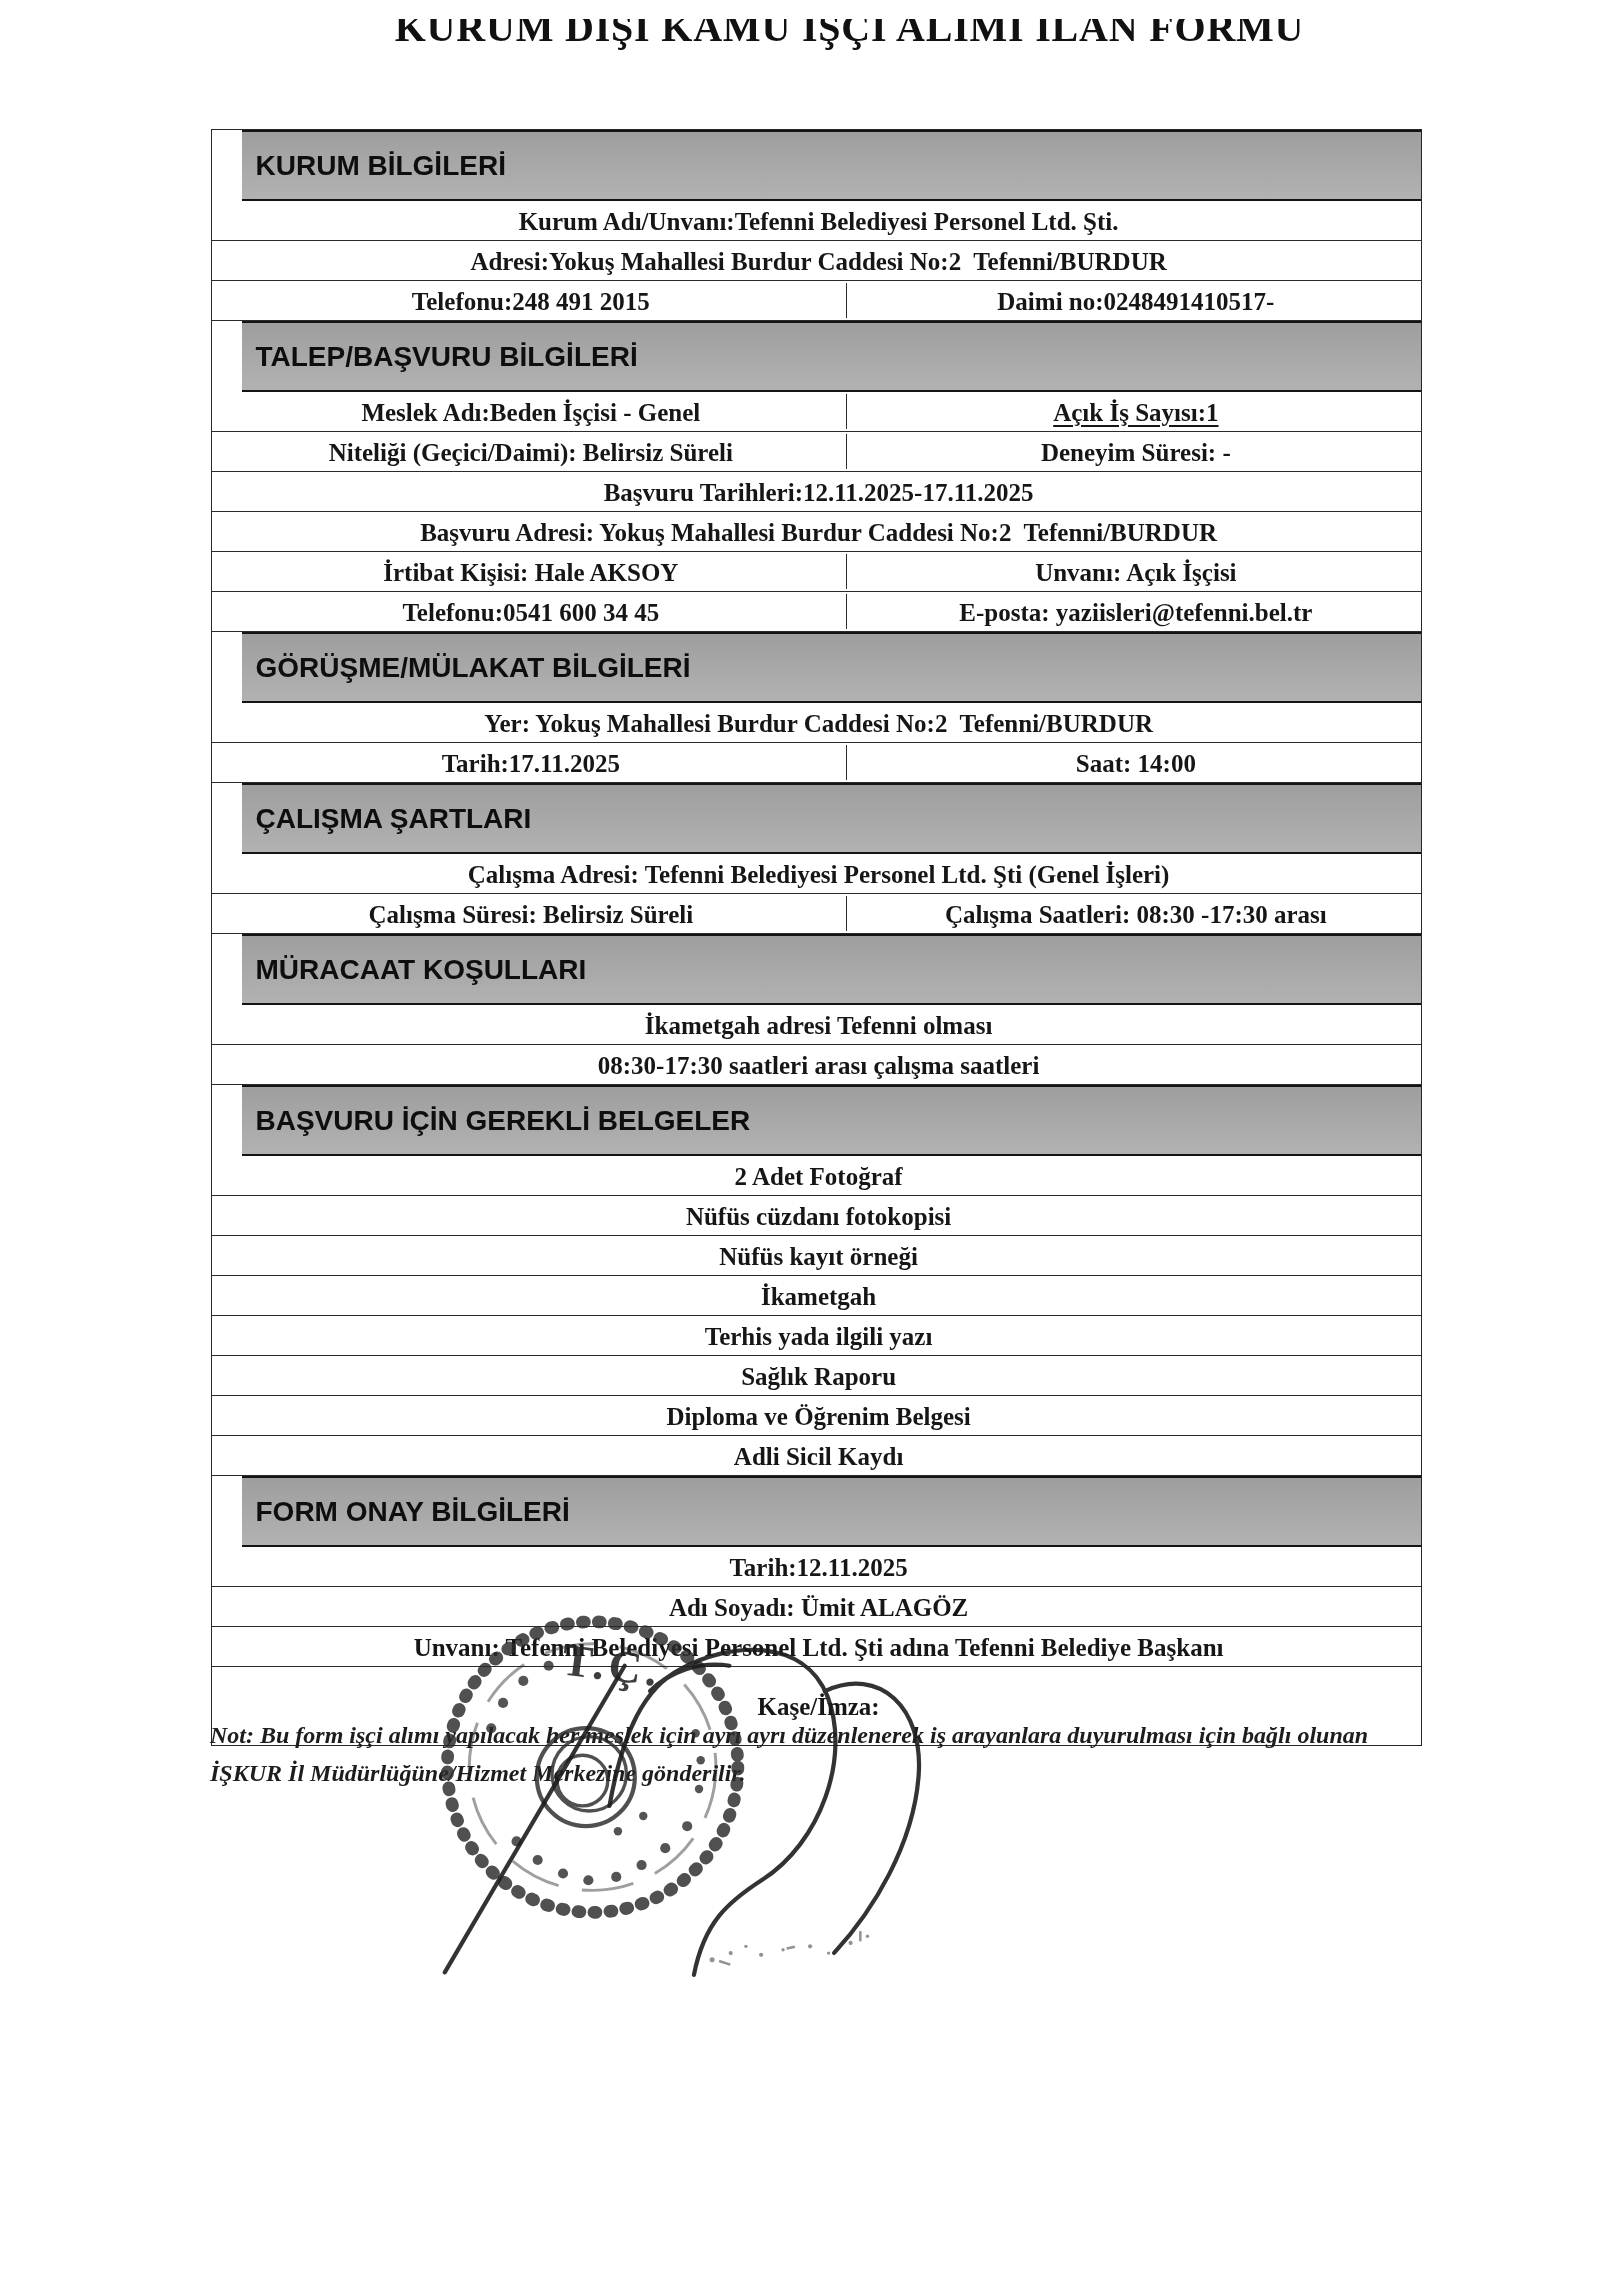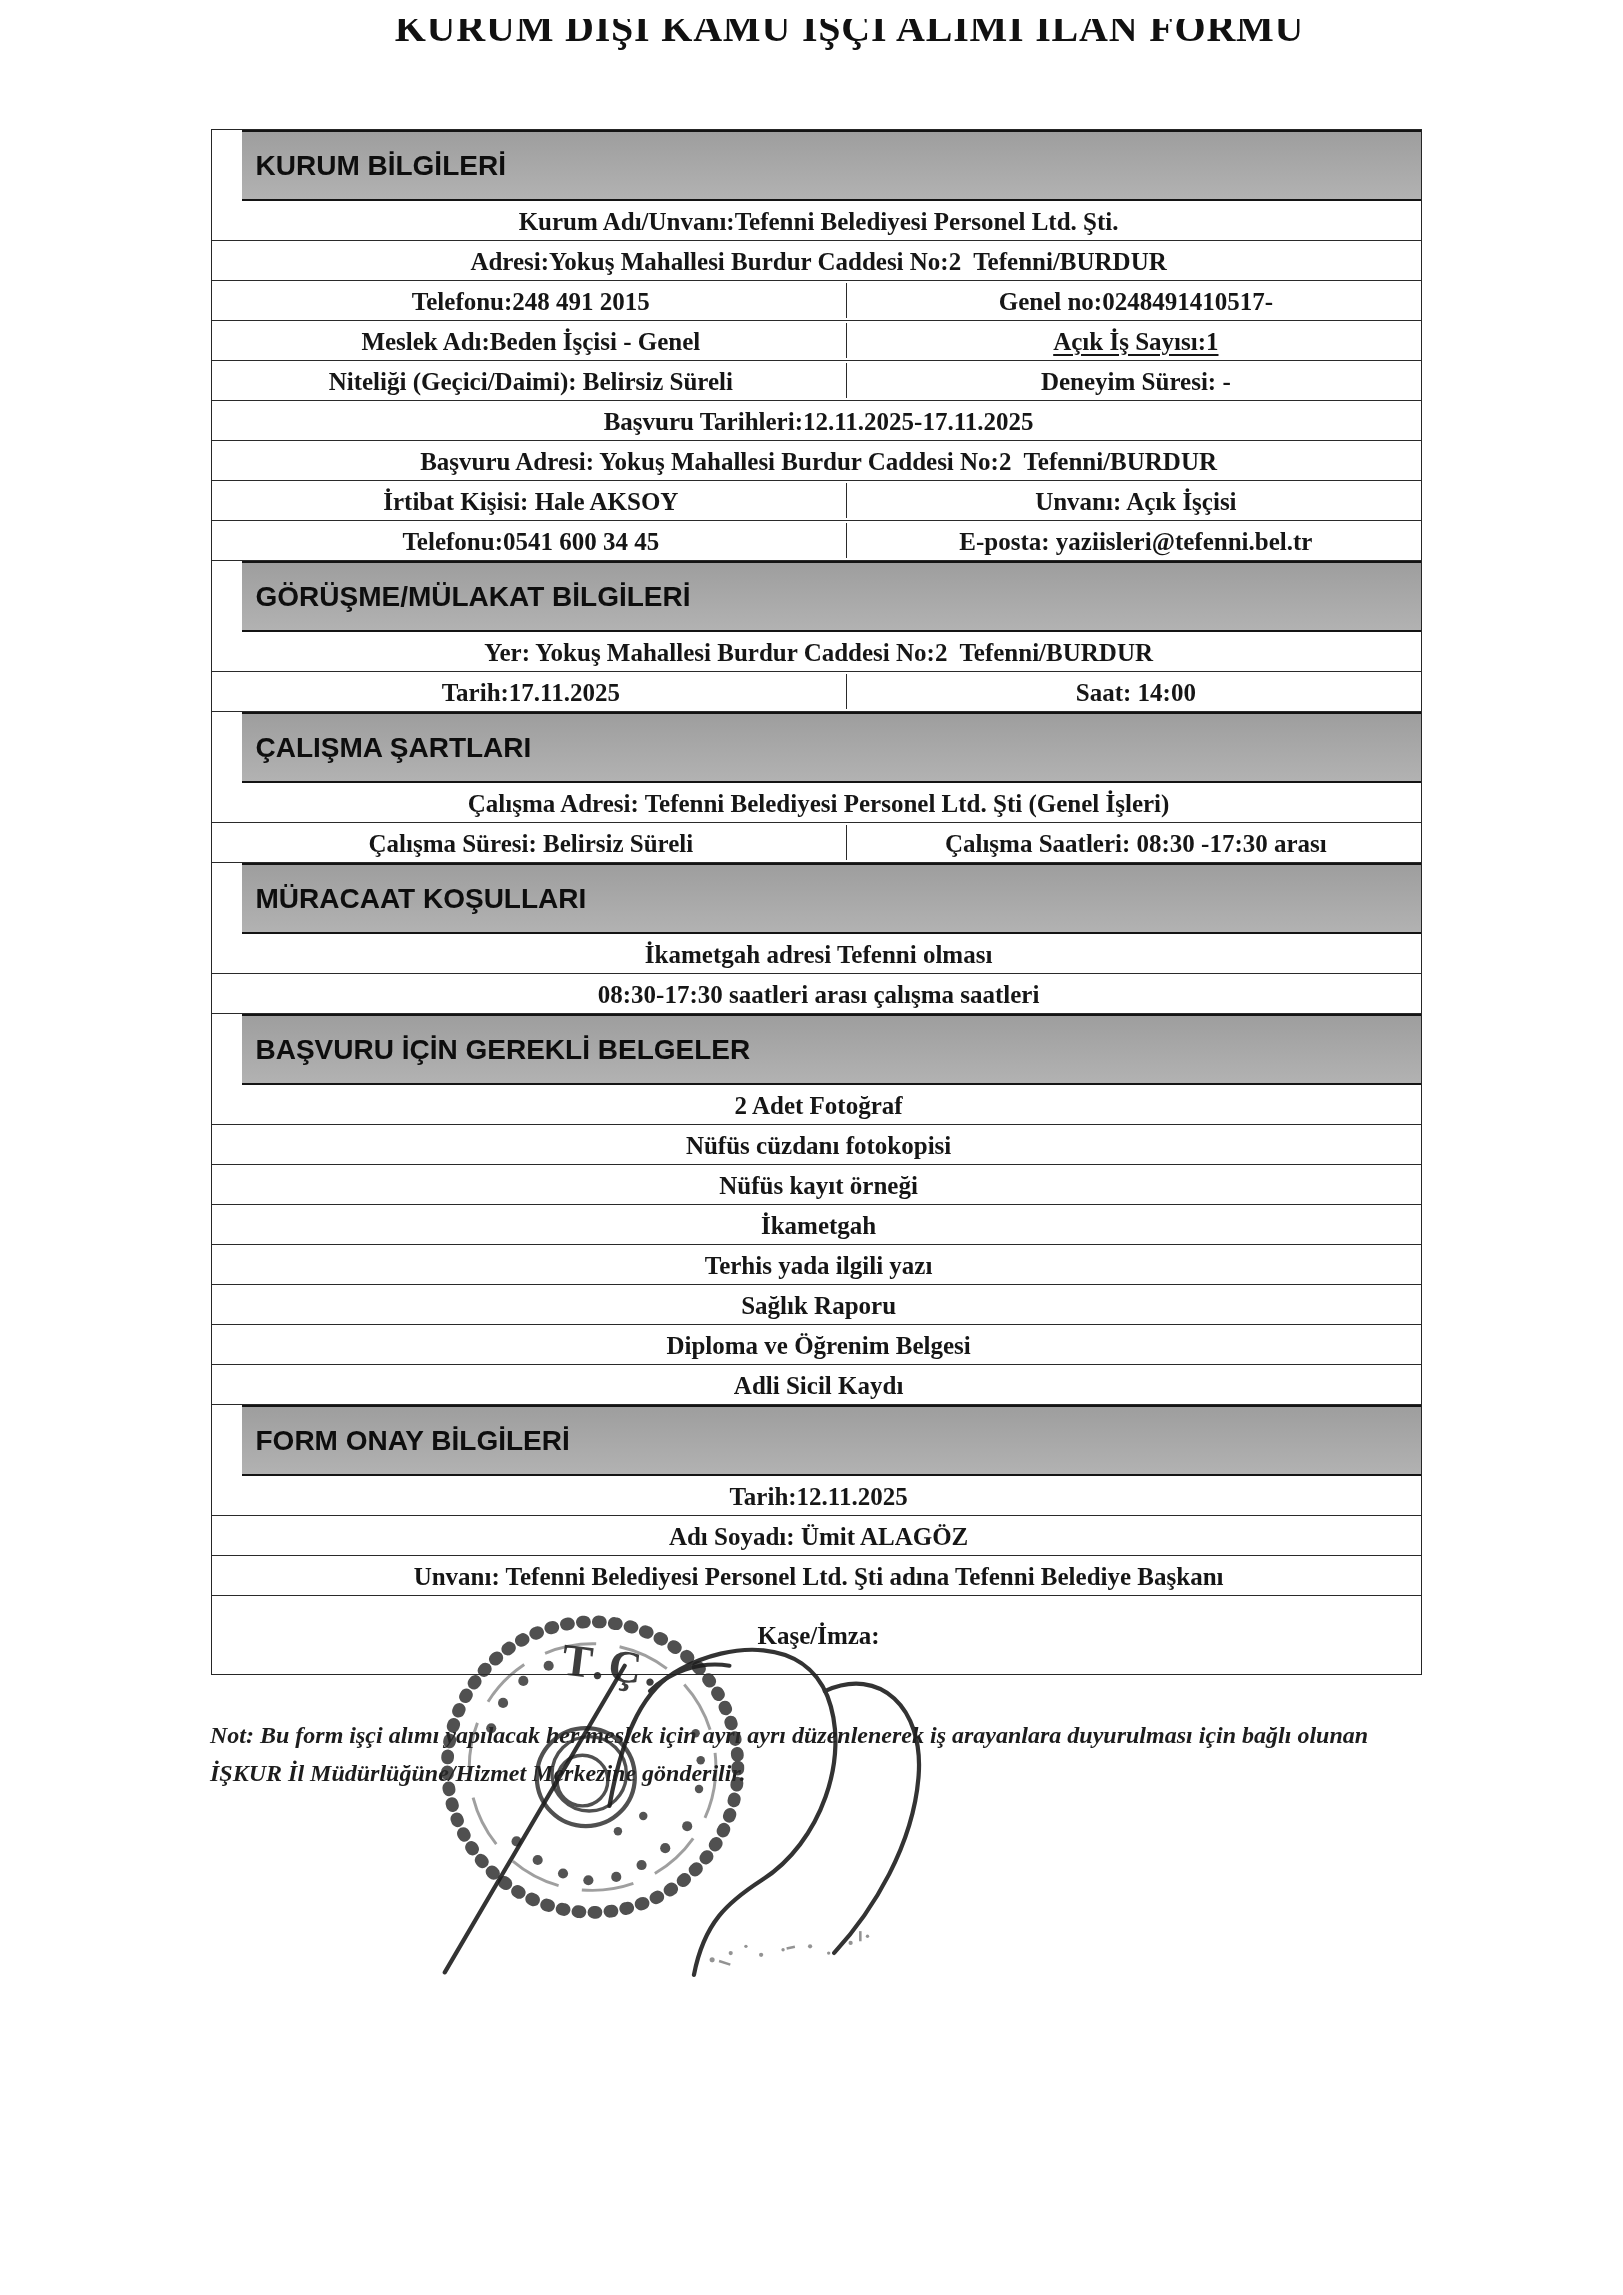--- a/index.html
+++ b/index.html
@@ -110,23 +110,24 @@
 
     <div class="sec-header">KURUM BİLGİLERİ</div>
     <div class="row">
       <div class="cell cell-full">Kurum Adı/Unvanı:Tefenni Belediyesi Personel Ltd. Şti.</div>
     </div>
     <div class="row">
       <div class="cell cell-full">Adresi:Yokuş Mahallesi Burdur Caddesi No:2  Tefenni/BURDUR</div>
     </div>
     <div class="row">
       <div class="cell cell-l">Telefonu:248 491 2015</div>
-      <div class="cell cell-r">Genel no:0248491410517-</div>
-    </div>
-
+      <div class="cell cell-r">Daimi no:0248491410517-</div>
+    </div>
+
+    <div class="sec-header">TALEP/BAŞVURU BİLGİLERİ</div>
     <div class="row">
       <div class="cell cell-l">Meslek Adı:Beden İşçisi - Genel</div>
       <div class="cell cell-r u">Açık İş Sayısı:1</div>
     </div>
     <div class="row">
       <div class="cell cell-l">Niteliği (Geçici/Daimi): Belirsiz Süreli</div>
       <div class="cell cell-r">Deneyim Süresi: -</div>
     </div>
     <div class="row">
       <div class="cell cell-full">Başvuru Tarihleri:12.11.2025-17.11.2025</div>

